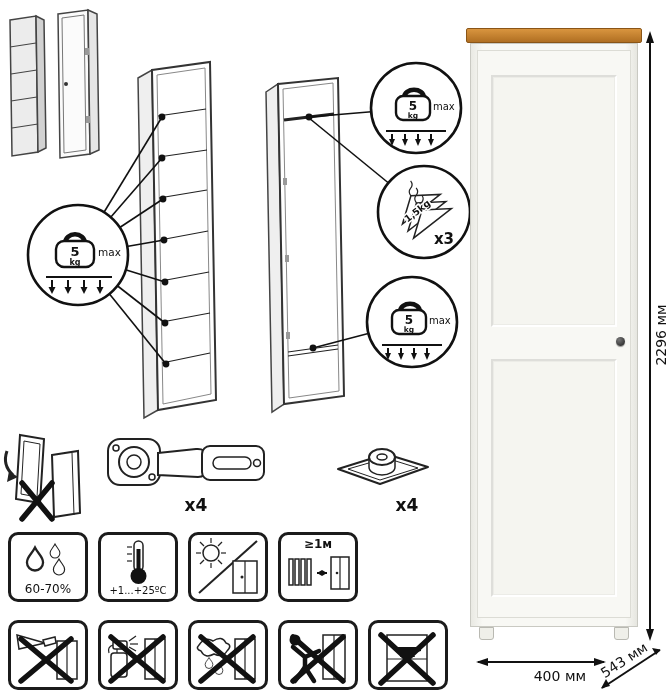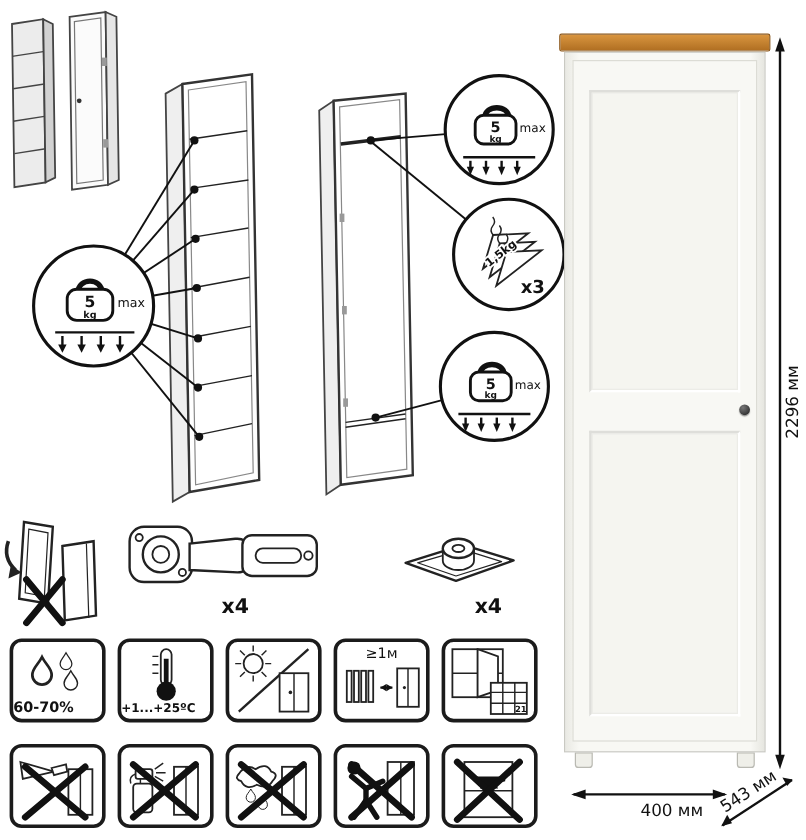--- a/index.html
+++ b/index.html
@@ -22,24 +22,24 @@
   .hd   { fill:#111; }
   .xline{ stroke:#111; stroke-width:5.5; stroke-linecap:round; }
   .stick{ stroke:#111; stroke-width:4.5; fill:none; stroke-linecap:round; }
   text { fill:#111; }
   .b { font-weight:bold; }
 
   
   .cell { position:absolute; width:80px; height:70px; background:#fff;
           border:3px solid #1b1b1b; border-radius:10px; }
   .cell svg { position:absolute; left:0; top:0; width:74px; height:64px; }
-  .cell-text { position:absolute; left:0; right:0; bottom:3px; text-align:left;
+  .cell-text { position:absolute; left:0; right:0; bottom:3px; text-align:center;
+               font-weight:normal; font-size:12px; }
+  .cell-text-top { position:absolute; left:0; right:0; top:2px; text-align:center;
                font-weight:bold; font-size:12px; }
-  .cell-text-top { position:absolute; left:0; right:0; top:2px; text-align:center;
-               font-weight:normal; font-size:12px; }
   .cell-text.small { font-size:10px; }
 
   
   .wardrobe { position:absolute; left:470px; top:28px; width:168px; height:612px; }
   .w-top { position:absolute; left:-4px; right:-4px; top:0; height:15px;
            background:linear-gradient(#d headers 0,#000 0); 
            background:linear-gradient(#d9953f,#b06f22);
            border:1px solid #8a5517; border-radius:2px; }
   .w-body { position:absolute; left:0; right:0; top:15px; bottom:13px;
             background:linear-gradient(90deg,#e9e9e3 0%,#f8f8f4 7%,#f8f8f4 93%,#e6e6e0 100%);
@@ -317,38 +317,20 @@
         <polygon class="hd" points="46,38 41,35 41,41"></polygon>
       </g>
       <g>
         <rect x="50" y="22" width="18" height="32" class="outline15"></rect>
         <line x1="59" y1="22" x2="59" y2="54" class="thin2"></line>
         <circle cx="56" cy="38" r="1.3" fill="#222"></circle>
       </g>
     </svg>
   </div>
 
-  <div class="cell" style="left:368px;top:532px">
-    <svg viewBox="0 0 74 64">
-      <g>
-        <rect x="6" y="6" width="42" height="40" class="outline15"></rect>
-        <line x1="27" y1="6" x2="27" y2="46" class="thin2"></line>
-        <line x1="6" y1="26" x2="48" y2="26" class="thin2"></line>
-        <polygon points="27,6 44,12 44,40 27,46" class="outline15"></polygon>
-      </g>
-      <g>
-        <rect x="38" y="34" width="30" height="26" fill="#fff" stroke="#222" stroke-width="1.5"></rect>
-        <line x1="48" y1="34" x2="48" y2="60" class="thin2"></line>
-        <line x1="58" y1="34" x2="58" y2="60" class="thin2"></line>
-        <line x1="38" y1="42" x2="68" y2="42" class="thin2"></line>
-        <line x1="38" y1="51" x2="68" y2="51" class="thin2"></line>
-        <text x="63" y="58.5" font-size="7" class="b" text-anchor="middle">21</text>
-      </g>
-    </svg>
-  </div>
 
   <div class="cell" style="left:8px;top:620px">
     <svg viewBox="0 0 74 64">
       <g>
         <polygon points="6,12 34,20 8,26" class="outline15"></polygon>
         <polygon points="32,17 44,14 45,20 34,23" class="outline15"></polygon>
       </g>
       <g>
         <rect x="46" y="18" width="20" height="38" class="outline15"></rect>
         <line x1="56" y1="18" x2="56" y2="56" class="thin2"></line>

